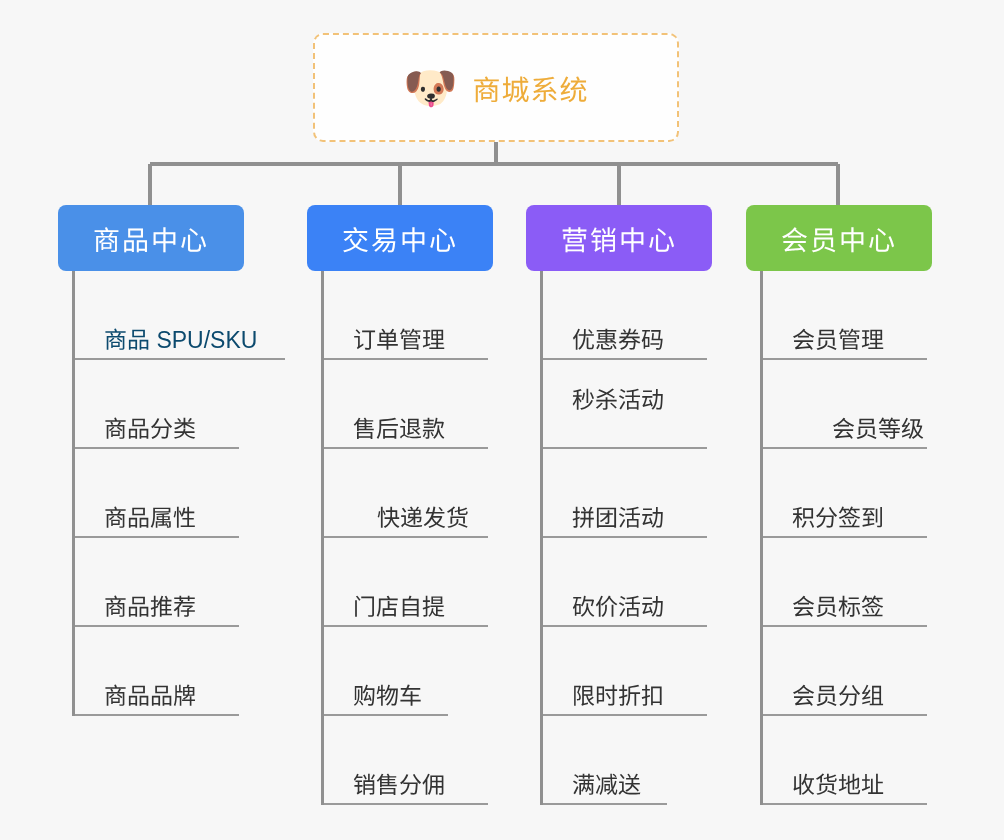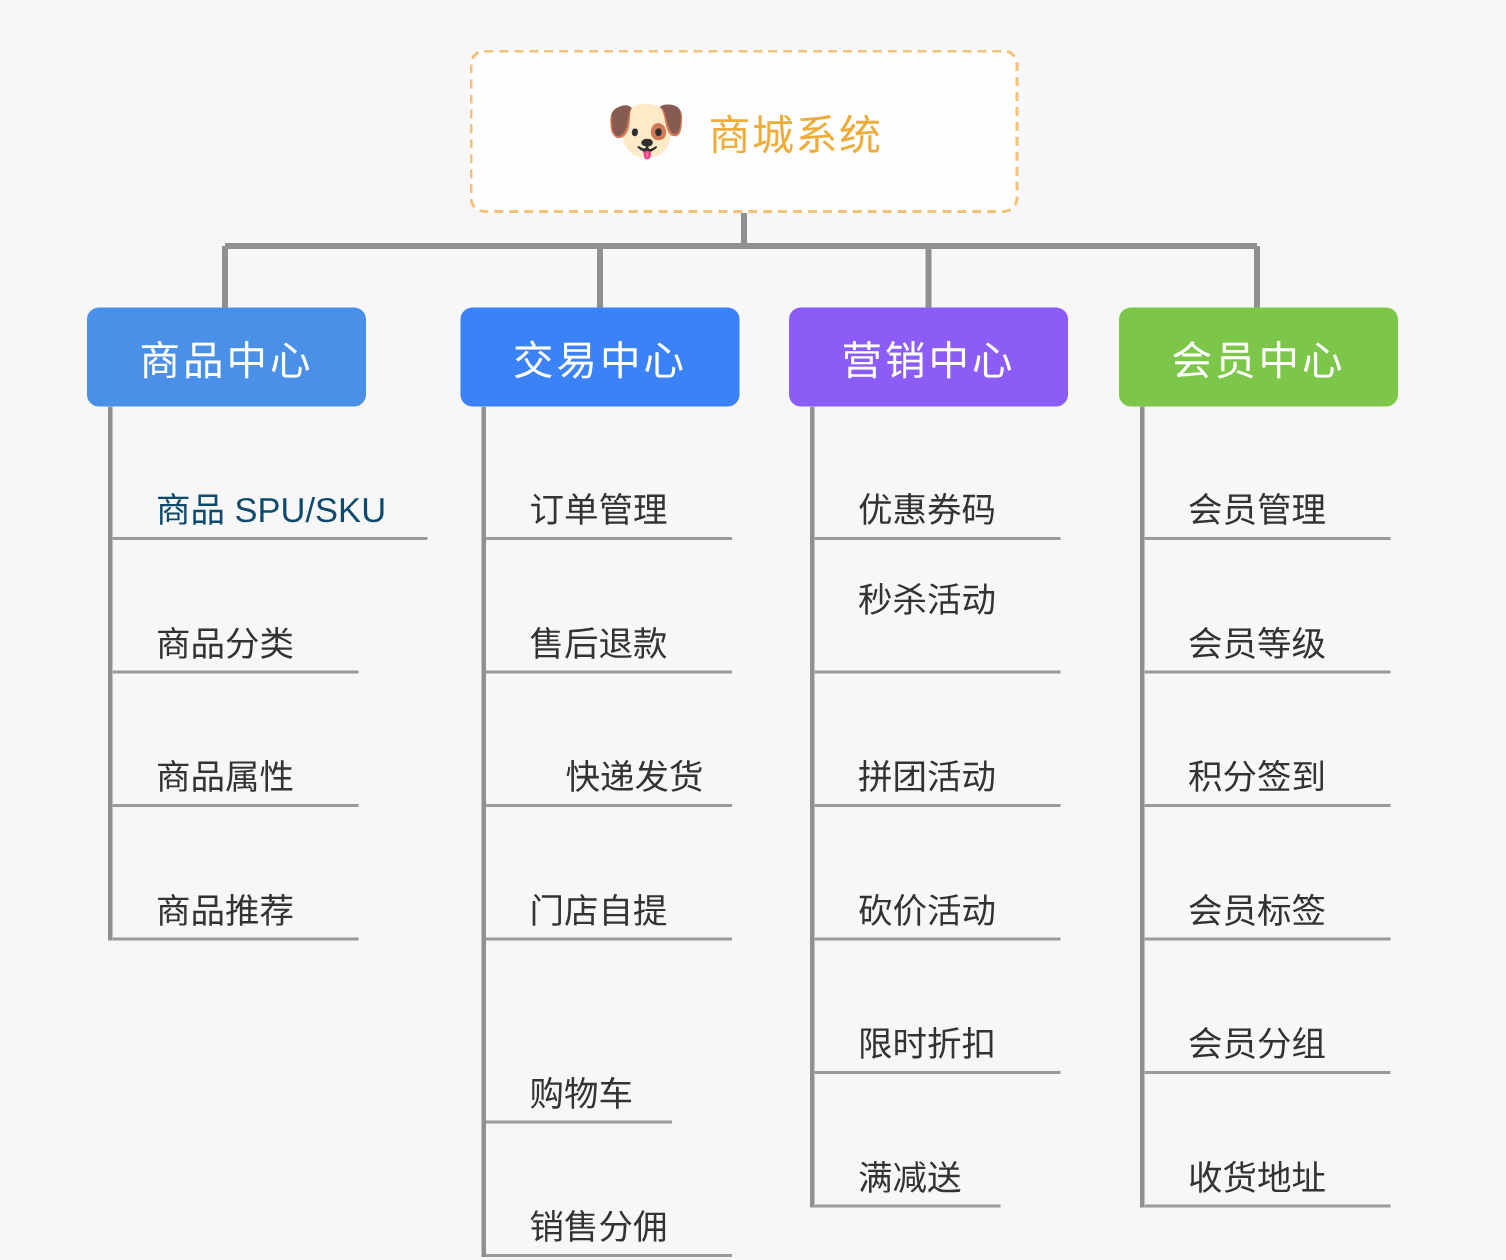--- a/index.html
+++ b/index.html
@@ -142,41 +142,44 @@
         </div>
       <div class="leaf-item" style="border-bottom-color: rgb(154, 154, 154);">
           <span class="leaf-label" style="color: rgb(51, 51, 51);">商品分类</span>
         </div>
       <div class="leaf-item" style="border-bottom-color: rgb(154, 154, 154);">
           <span class="leaf-label" style="color: rgb(51, 51, 51);">商品属性</span>
         </div>
       <div class="leaf-item" style="border-bottom-color: rgb(154, 154, 154);">
           <span class="leaf-label" style="color: rgb(51, 51, 51);">商品推荐</span>
         </div>
+      <div class="leaf-item" style="border-bottom-color: rgb(154, 154, 154);">
+          <span class="leaf-label" style="color: rgb(51, 51, 51);">商品品牌</span>
+        </div>
     </div>
   </div>
 
   <div class="column col-1">
     <div class="cat-box" style="background: #3b82f6;">
       <span>交易中心</span>
     </div>
     <div class="leaf-list" style="border-left-color: rgb(144, 144, 144);">
       <div class="leaf-item" style="border-bottom-color: rgb(154, 154, 154);">
           <span class="leaf-label" style="color: rgb(51, 51, 51);">订单管理</span>
         </div>
       <div class="leaf-item" style="border-bottom-color: rgb(154, 154, 154);">
           <span class="leaf-label" style="color: rgb(51, 51, 51);">售后退款</span>
         </div>
       <div class="leaf-item" style="border-bottom-color: rgb(154, 154, 154); padding-left: 24px;">
           <span class="leaf-label" style="color: rgb(51, 51, 51);">快递发货</span>
         </div>
       <div class="leaf-item" style="border-bottom-color: rgb(154, 154, 154);">
           <span class="leaf-label" style="color: rgb(51, 51, 51);">门店自提</span>
         </div>
-      <div class="leaf-item narrow" style="border-bottom-color: rgb(154, 154, 154); margin-top: 33px;">
+      <div class="leaf-item narrow" style="border-bottom-color: rgb(154, 154, 154);">
           <span class="leaf-label" style="color: rgb(51, 51, 51);">购物车</span>
         </div>
       <div class="leaf-item" style="border-bottom-color: rgb(154, 154, 154); text-align: center;">
           <span class="leaf-label" style="color: rgb(51, 51, 51);">销售分佣</span>
         </div>
     </div>
   </div>
 
   <div class="column col-2">
     <div class="cat-box" style="background: #8b5cf6;">
@@ -205,21 +208,21 @@
   </div>
 
   <div class="column col-3">
     <div class="cat-box" style="background: rgb(124, 198, 74);">
       <span>会员中心</span>
     </div>
     <div class="leaf-list" style="border-left-color: rgb(144, 144, 144);">
       <div class="leaf-item" style="border-bottom-color: rgb(154, 154, 154);">
           <span class="leaf-label" style="color: rgb(51, 51, 51);">会员管理</span>
         </div>
-      <div class="leaf-item" style="border-bottom-color: rgb(154, 154, 154);">
+      <div class="leaf-item" style="border-bottom-color: rgb(154, 154, 154); padding-left: 40px;">
           <span class="leaf-label" style="color: rgb(51, 51, 51);">会员等级</span>
         </div>
       <div class="leaf-item" style="border-bottom-color: rgb(154, 154, 154);">
           <span class="leaf-label" style="color: rgb(51, 51, 51);">积分签到</span>
         </div>
       <div class="leaf-item" style="border-bottom-color: rgb(154, 154, 154);">
           <span class="leaf-label" style="color: rgb(51, 51, 51);">会员标签</span>
         </div>
       <div class="leaf-item" style="border-bottom-color: rgb(154, 154, 154);">
           <span class="leaf-label" style="color: rgb(51, 51, 51);">会员分组</span>

